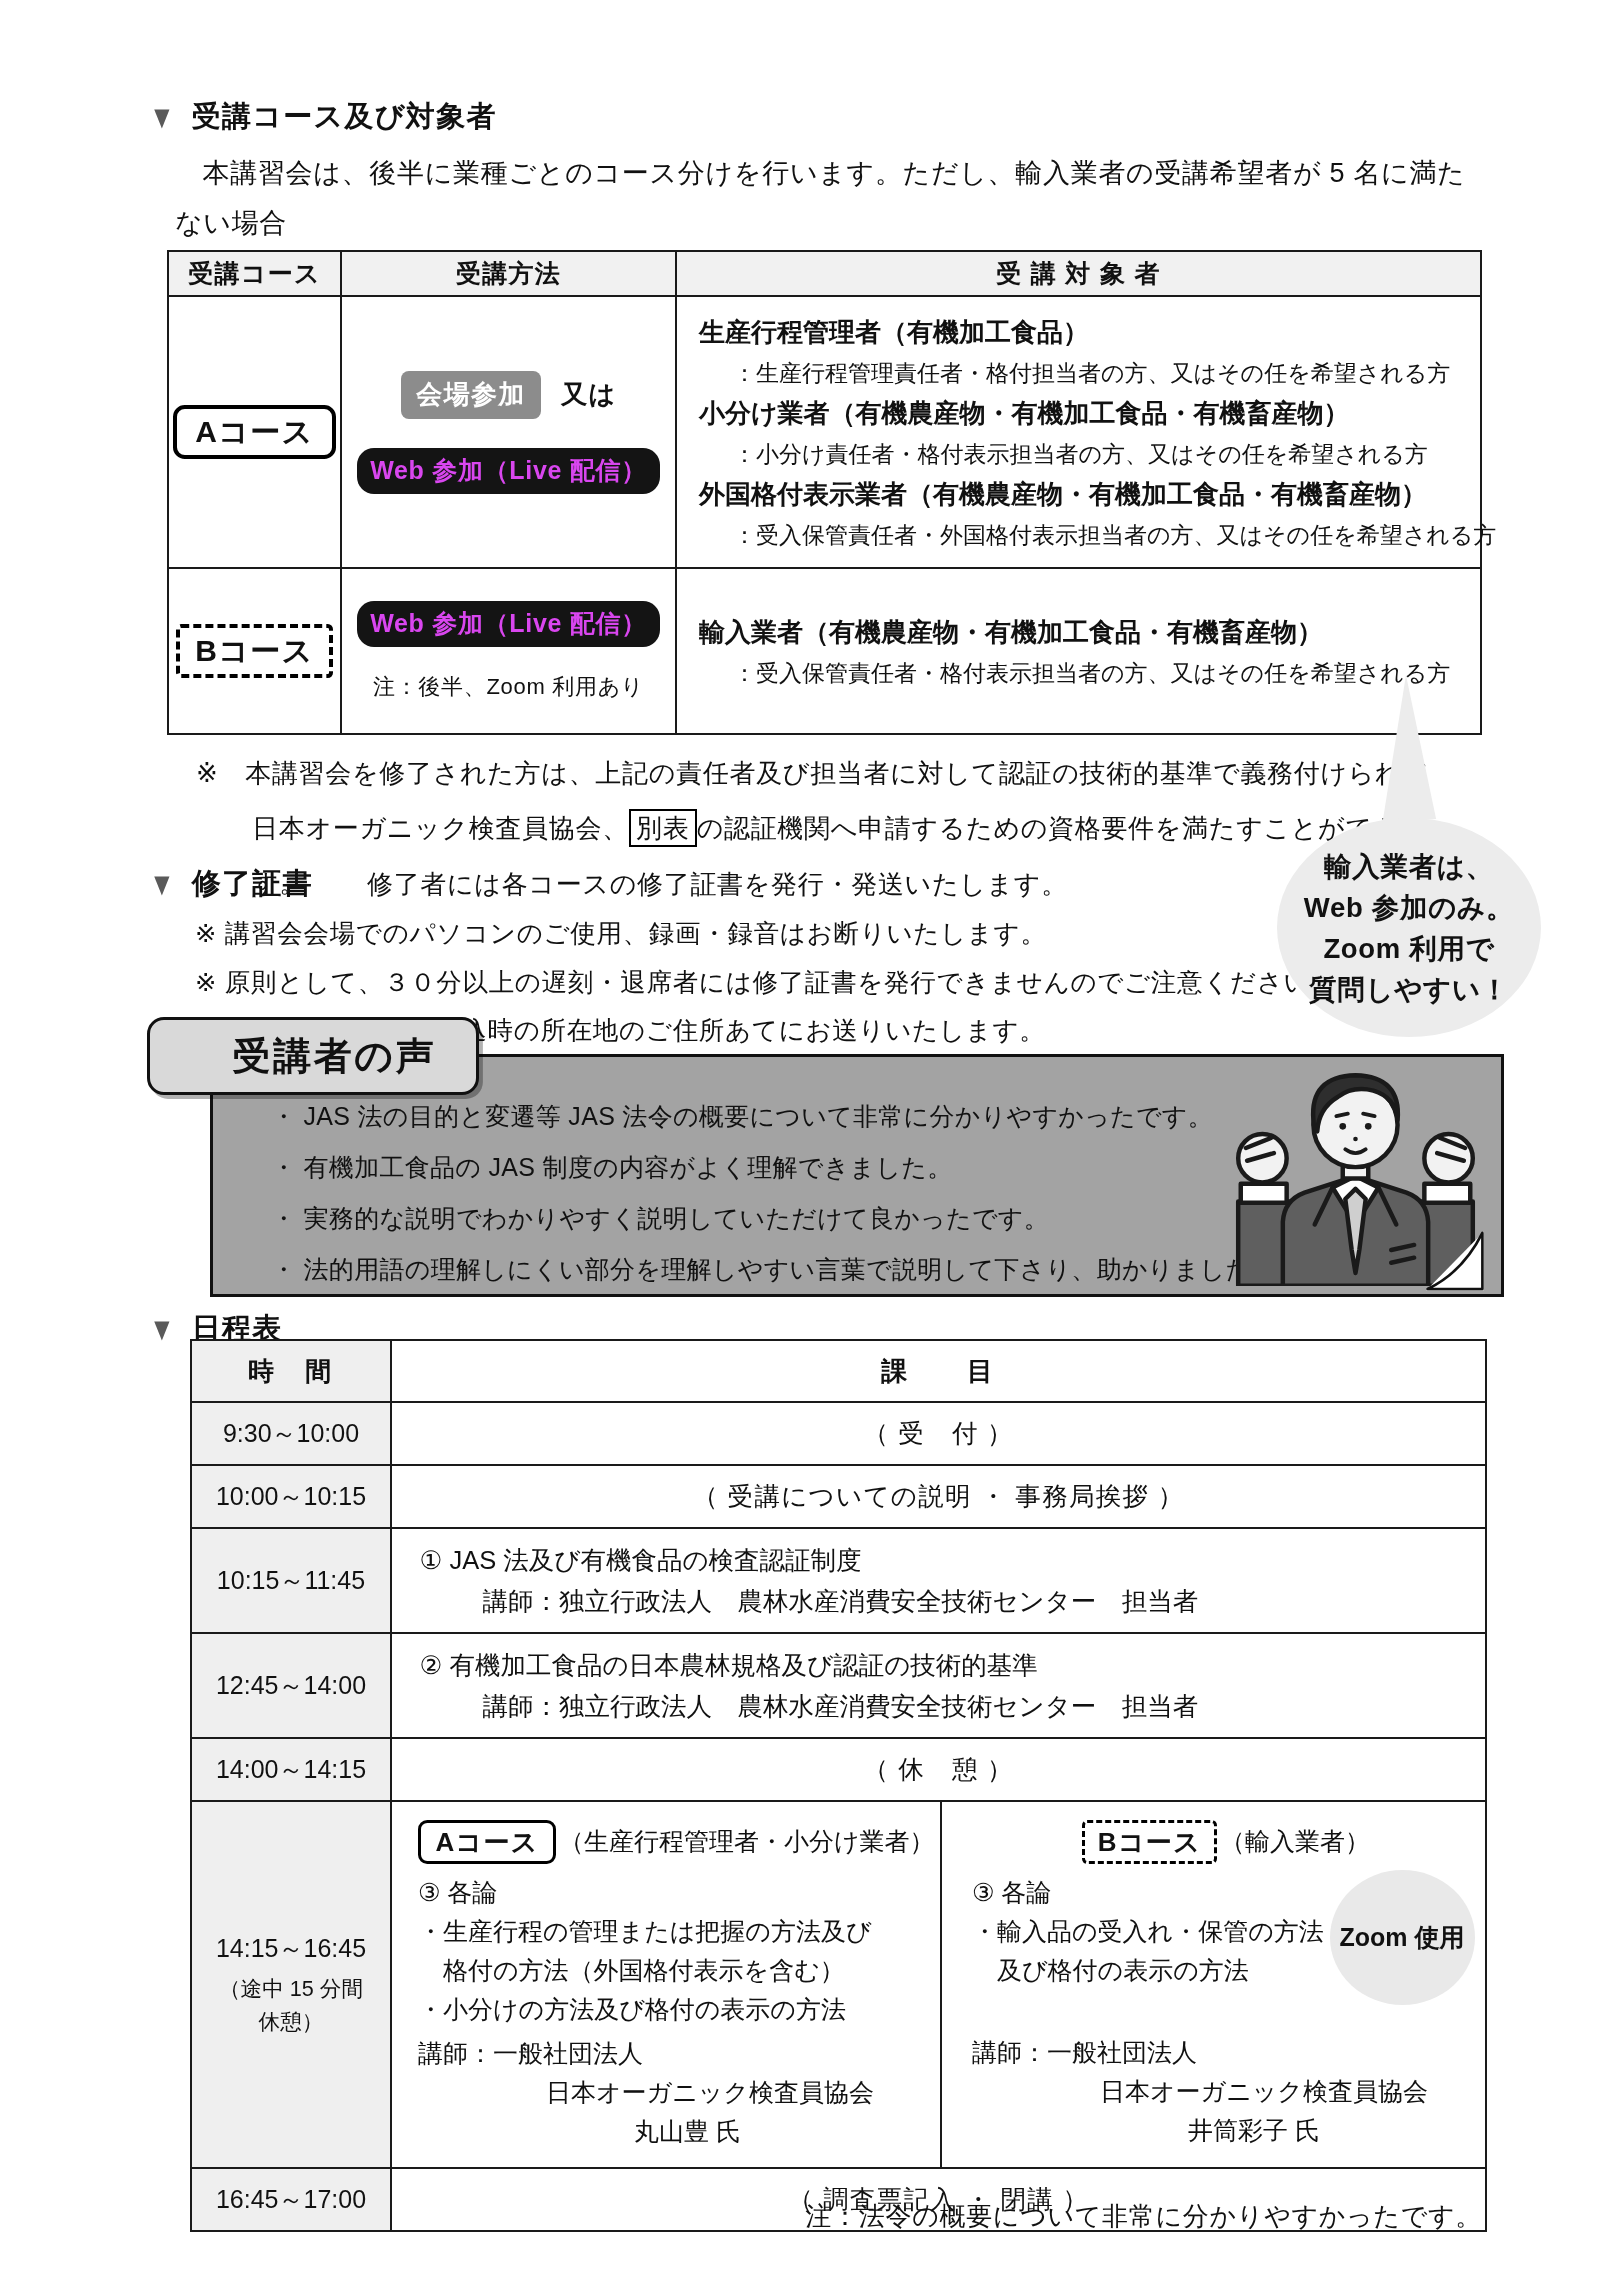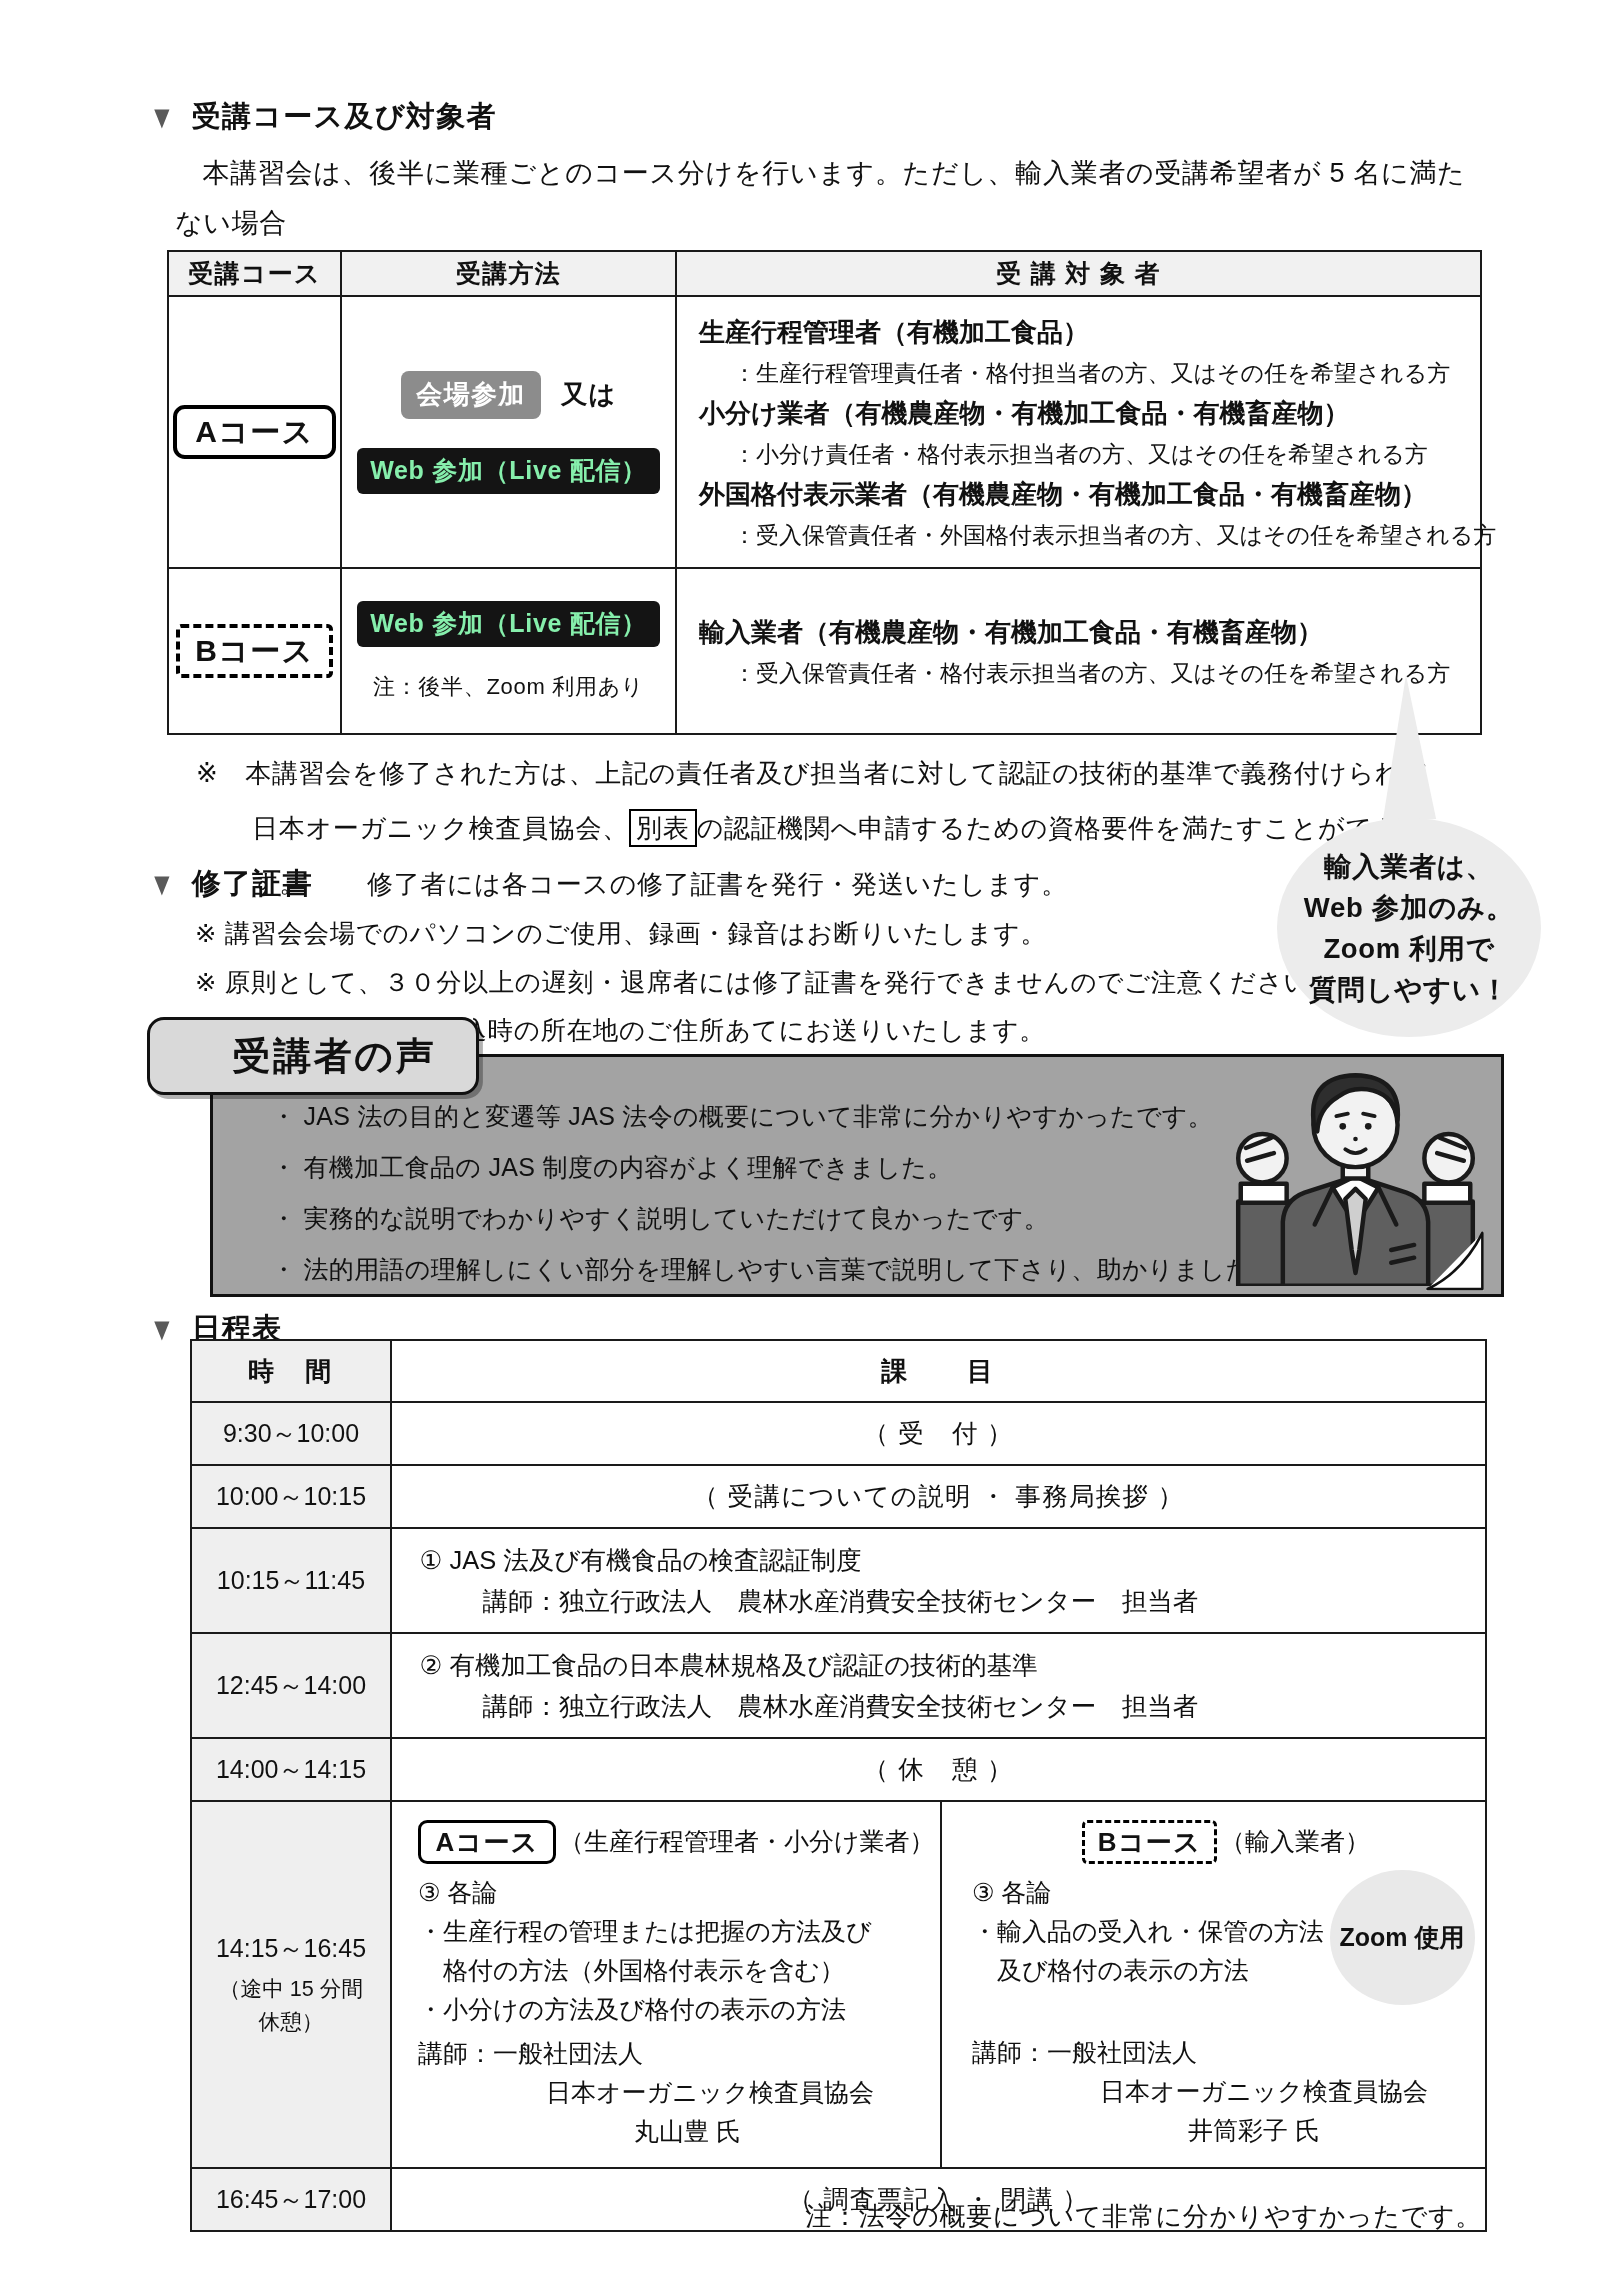--- a/index.html
+++ b/index.html
@@ -18,21 +18,21 @@
   .intro{font-size:27px;line-height:50px;letter-spacing:0.7px;width:1309px;}
   .indent1{text-indent:27.5px;}
   
   table.ctable{border-collapse:collapse;table-layout:fixed;width:1313px;border:2.6px solid #1a1a1a;}
   table.ctable td,table.ctable th{border:2px solid #1a1a1a;vertical-align:middle;}
   .thead-cell{background:#f1f1f1;font-size:25px;font-weight:bold;text-align:center;height:41px;letter-spacing:1.3px;}
   .cell-center{text-align:center;}
   .course-box{display:inline-block;border:4.6px solid #000;border-radius:11.8px;padding:2.6px 18.3px;font-size:30px;font-weight:bold;letter-spacing:1.3px;}
   .course-box-dashed{display:inline-block;border:4.6px dashed #000;border-radius:5.2px;padding:2.6px 15.7px;font-size:30px;font-weight:bold;letter-spacing:1.3px;}
   .badge-gray{display:inline-block;background:#8c8c8c;color:#fff;font-weight:bold;font-size:26px;padding:6.5px 15.7px;border-radius:7.9px;letter-spacing:1.3px;}
-  .badge-black{display:inline-block;background:#141414;color:#86efac;font-weight:bold;font-size:25px;padding:6.5px 13px;border-radius:6px;letter-spacing:0.7px;}
+  .badge-black{display:inline-block;background:#141414;color:#d946ef;font-weight:bold;font-size:25px;padding:6.5px 13px;border-radius:17px;letter-spacing:0.7px;}
   .or-txt{font-size:26px;font-weight:bold;margin-left:17px;letter-spacing:1.3px;}
   .method-note{font-size:22px;margin-top:25px;letter-spacing:0.7px;}
   .target-pad{padding:13px 6.5px 13px 22px;}
   .t-title{font-size:26px;font-weight:bold;line-height:43px;letter-spacing:0px;white-space:nowrap;}
   .t-desc{font-size:23px;line-height:38px;padding-left:34px;white-space:nowrap;letter-spacing:0px;}
   
   .remark{font-size:26px;line-height:55px;letter-spacing:0.7px;}
   .remark .cont{padding-left:56px;}
   .boxed-word{border:2px solid #000;padding:0px 5.2px;display:inline-block;line-height:34px;}
   .notes-line{font-size:25.5px;line-height:1;letter-spacing:0.7px;}

